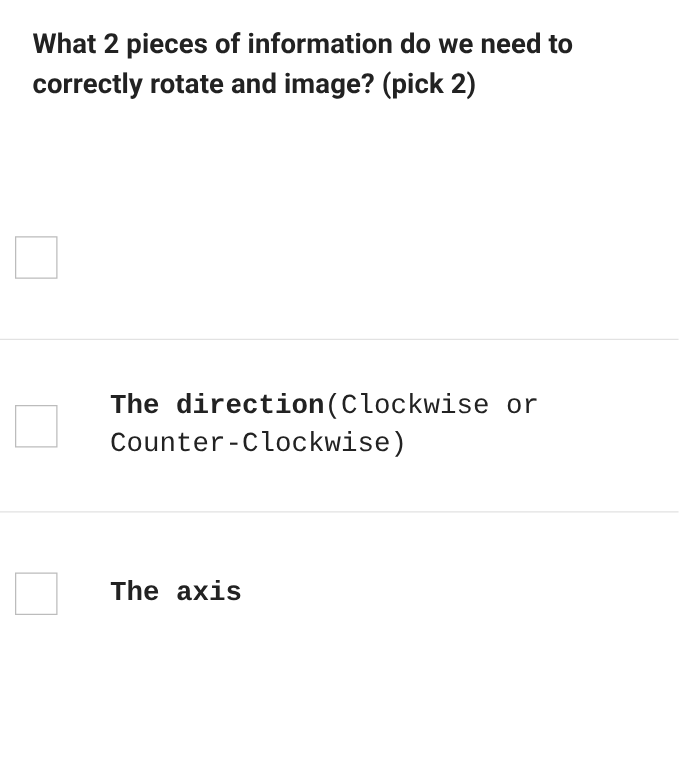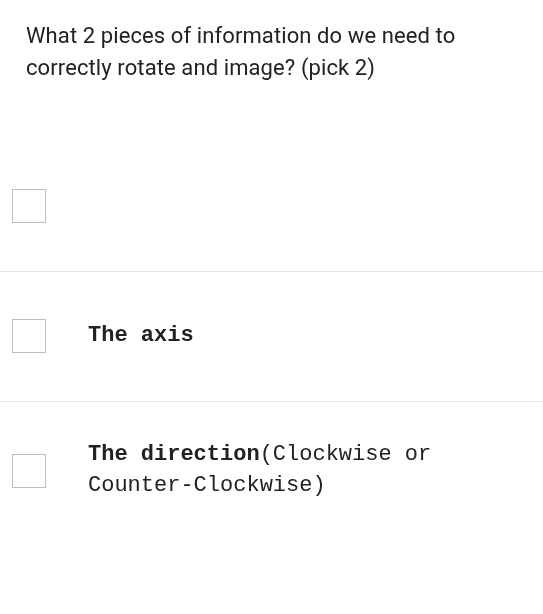--- a/index.html
+++ b/index.html
@@ -14,21 +14,21 @@
       height: 614px;
       overflow: hidden;
     }
     .question-container {
       padding: 20px 26px 0 26px;
     }
     .question-text {
       font-size: 22px;
       line-height: 1.45;
       color: #222;
-      font-weight: 400;
+      font-weight: 700;
       letter-spacing: 0.1px;
     }
     .options-list {
       margin-top: 58px;
     }
     .option-row {
       display: flex;
       align-items: center;
       padding: 38px 0 38px 12px;
       border-bottom: 1px solid #e2e2e2;
@@ -74,24 +74,24 @@
 
 <div class="options-list">
 
   <div class="option-row">
     <input type="checkbox" class="checkbox" style="">
   </div>
 
   <div class="option-row">
     <input type="checkbox" class="checkbox" style="">
     <div class="option-label">
-      <span class="option-bold">The axis</span><span class="option-regular"></span>
+      <span class="option-bold">The direction</span><span class="option-regular">(Clockwise or Counter-Clockwise)</span>
     </div>
   </div>
 
   <div class="option-row">
     <input type="checkbox" class="checkbox" style="">
     <div class="option-label">
-      <span class="option-bold">The direction</span><span class="option-regular">(Clockwise or Counter-Clockwise)</span>
+      <span class="option-bold">The axis</span><span class="option-regular"></span>
     </div>
   </div>
 
 </div>
 
 </body></html>

